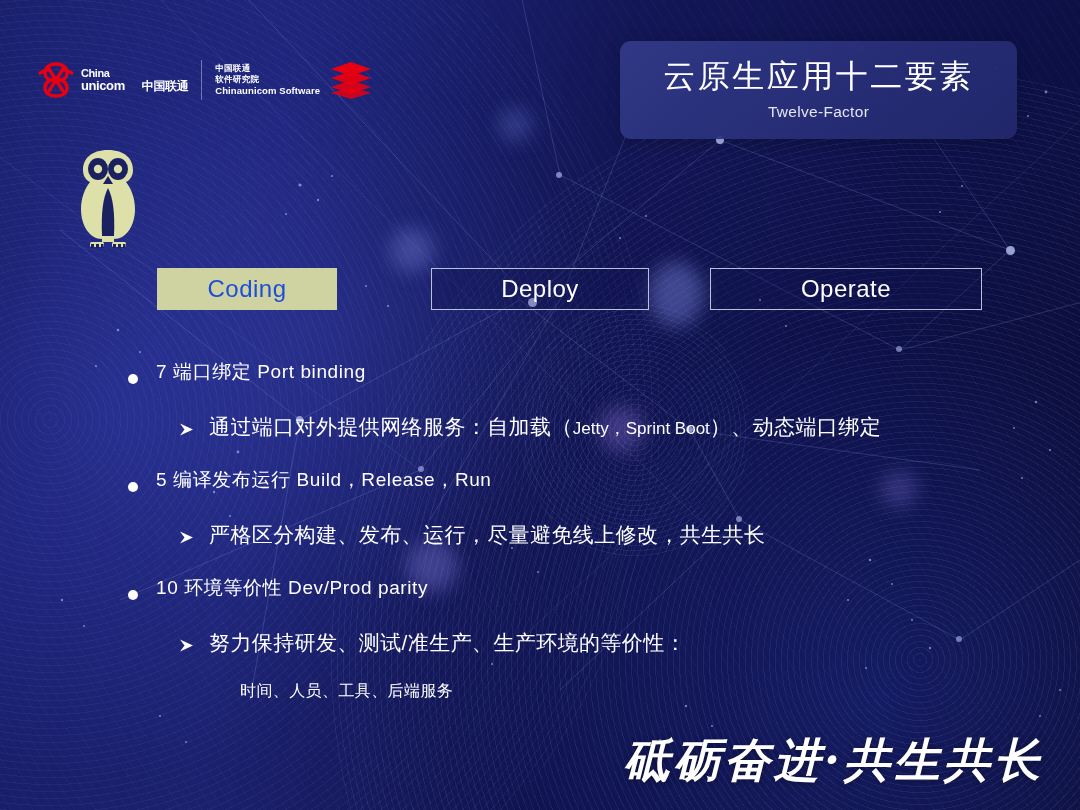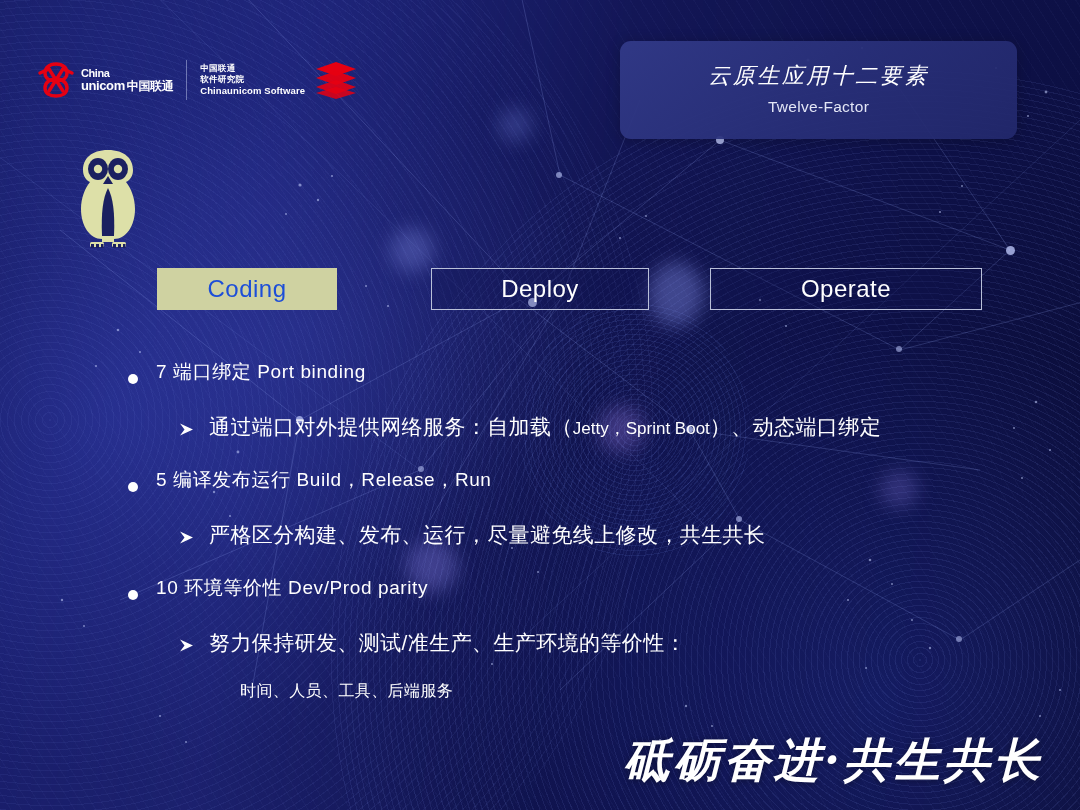--- a/index.html
+++ b/index.html
@@ -71,41 +71,40 @@
     opacity:.8;
   }
   .halo { position:absolute; border-radius:50%; filter:blur(9px); }
 
   
   #logo-bar { position:absolute; left:36px; top:44px; display:flex; align-items:flex-end; height:56px; }
   .cu-left { display:flex; align-items:center; gap:5px; }
   .cu-knot { width:40px; height:40px; }
   .cu-wordmark { line-height:1.0; color:#fff; font-weight:bold; letter-spacing:-.4px; }
   .cu-wordmark .l1 { font-size:11px; }
-  .cu-wordmark .l2 { font-size:13px; display:flex; align-items:baseline; gap:2px; }
+  .cu-wordmark .l2 { font-size:13px; display:flex; align-items:baseline; gap:17px; }
   .cu-wordmark .l2 .cn { font-size:12px; }
   .logo-divider { width:1px; height:40px; background:rgba(190,200,235,0.5); margin:0 13px; }
   .cu-right { display:flex; align-items:center; gap:8px; }
   .cs-text { color:#fff; line-height:1.25; }
   .cs-text .cn1, .cs-text .cn2 { font-size:8.5px; font-weight:bold; letter-spacing:.3px; }
   .cs-text .en { font-size:9.5px; font-weight:bold; letter-spacing:.1px; white-space:nowrap; }
   .cs-stack { width:46px; height:40px; }
 
   
   #title-card {
     position:absolute; left:620px; top:41px; width:397px; height:98px;
     border-radius:11px;
     background:linear-gradient(140deg, rgba(49,57,135,0.96), rgba(40,47,120,0.93) 55%, rgba(34,40,108,0.92));
     box-shadow:0 2px 14px rgba(0,0,0,0.22);
     display:flex; flex-direction:column; align-items:center; justify-content:center;
   }
   #title-card .zh {
-    color:#ffffff; font-size:22px; letter-spacing:2.5px; font-weight:400;
+    color:#ffffff; font-size:32px; letter-spacing:2.5px; font-weight:400;
     line-height:1.1;
-    font-style:italic;
   }
   #title-card .en {
     color:#e3e6f6; font-size:15.5px; letter-spacing:.3px; margin-top:9px; font-weight:400;
   }
 
   
   #owl { position:absolute; left:76px; top:146px; width:64px; height:108px; }
   #section-heading {
     position:absolute; left:168px; top:178px;
     color:#ffffff; font-size:26px; letter-spacing:1.6px; font-weight:400;

